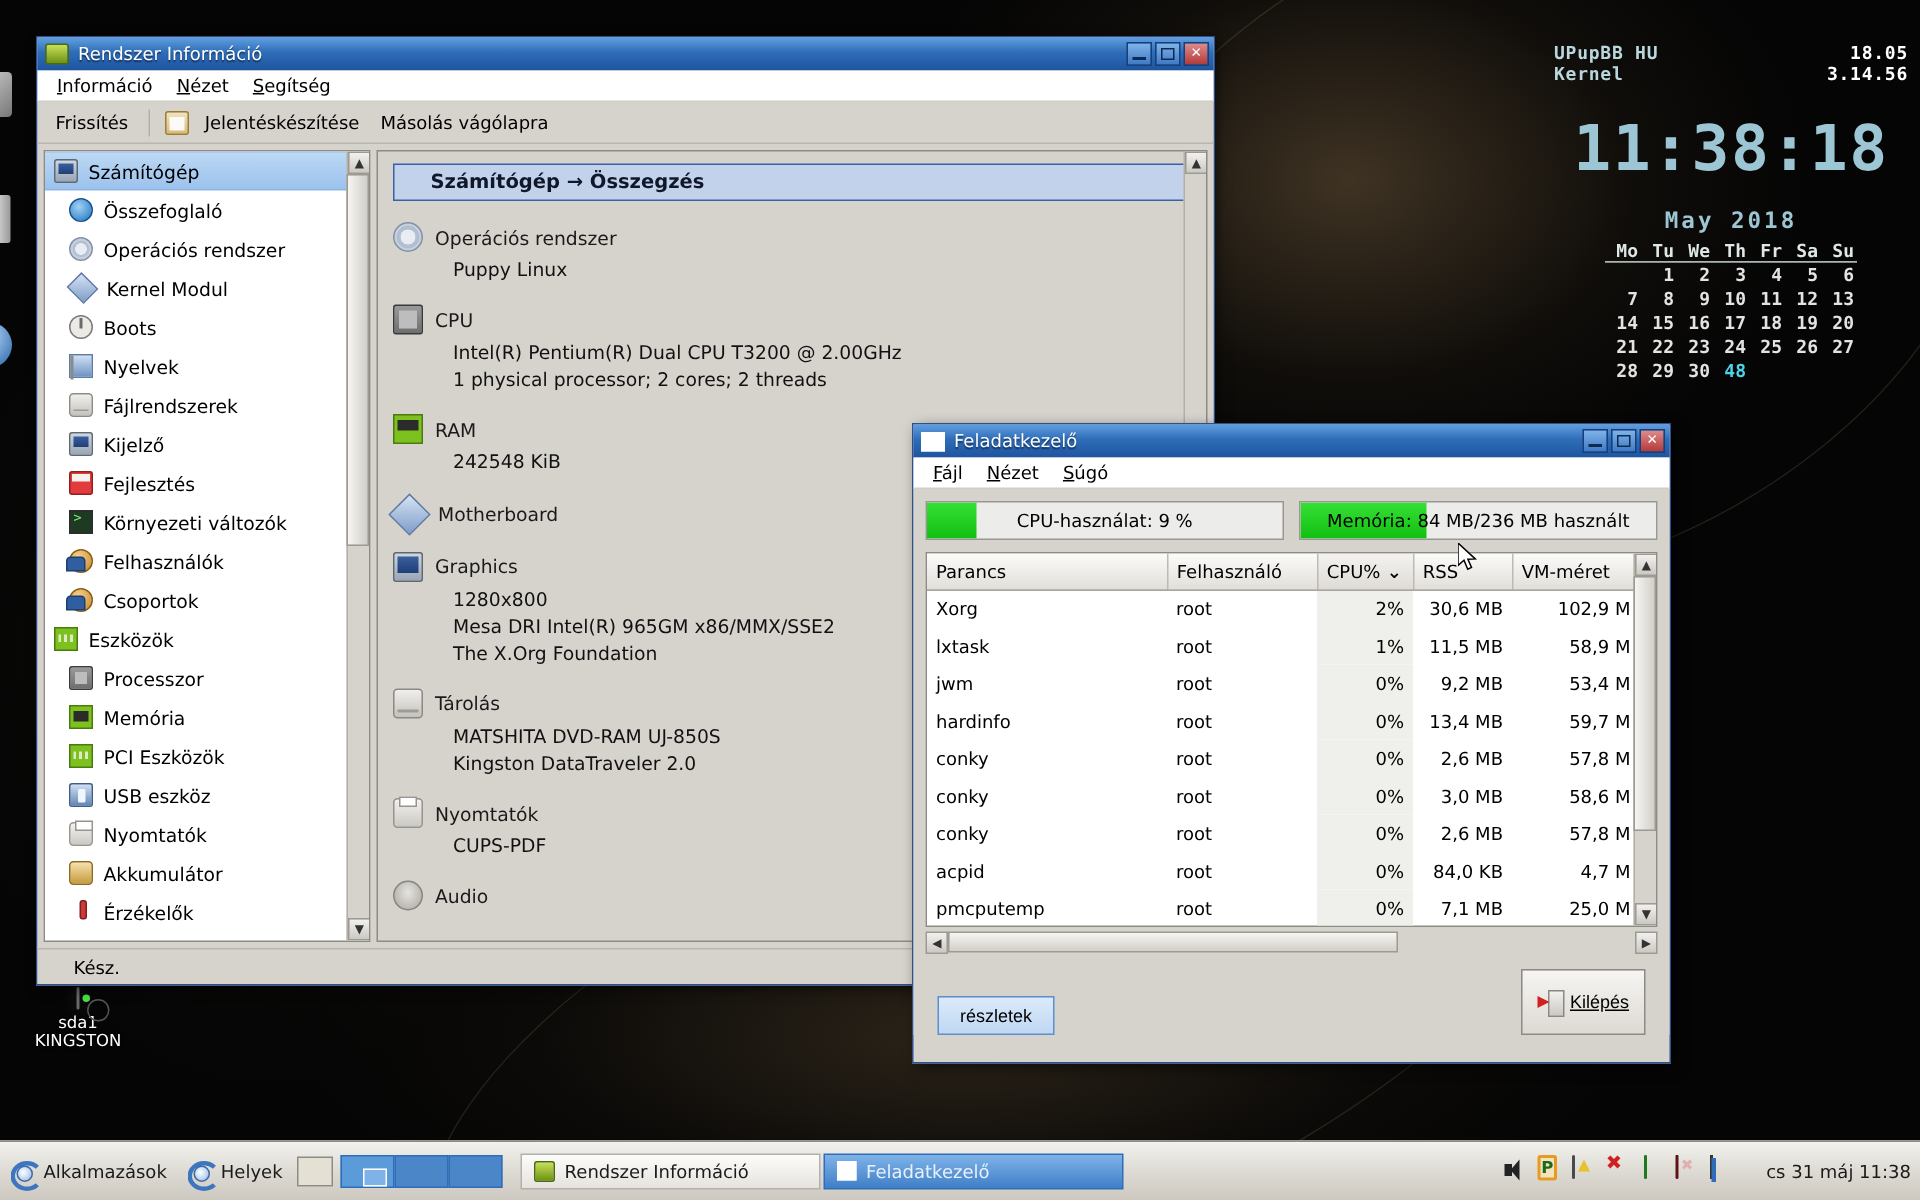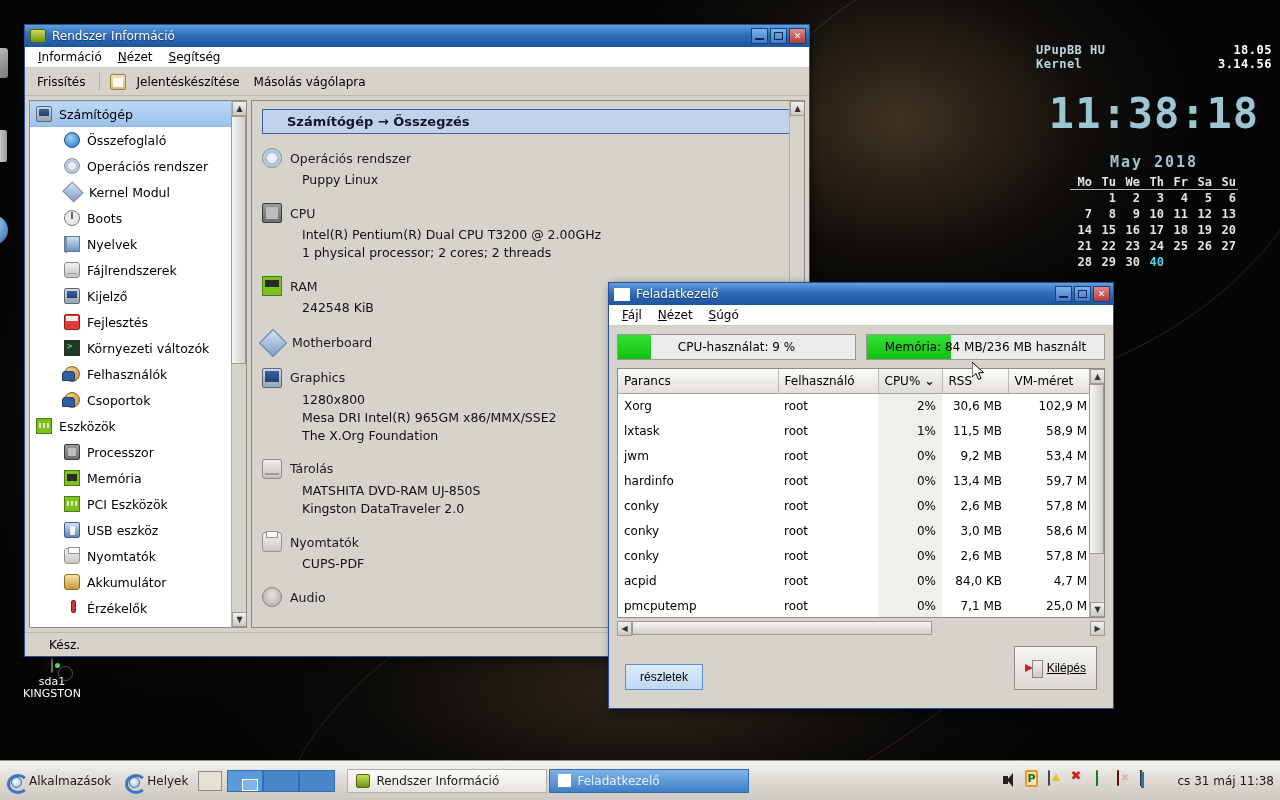--- a/index.html
+++ b/index.html
@@ -51,21 +51,20 @@
   .usb-body:before{
     content:""; position:absolute; left:3px; bottom:4px; width:5px; height:5px;
     background:#48e048; border-radius:50%;
   }
 
   
   #conky {
     position:absolute; right:8px; top:28px; width:236px;
     font-family:"DejaVu Sans Mono","Liberation Mono",monospace;
     color:#cfd6d6;
-    margin-top:15px;
   }
   #conky .row { display:flex; justify-content:space-between; font-size:12px;
     font-weight:bold; color:#b9d7dd; letter-spacing:0.5px; }
   #conky .row .val { color:#ffffff; }
   #conky .clock {
     margin-top:22px; text-align:center; font-size:42px; font-weight:bold;
     color:#9dc6d4; letter-spacing:1px; line-height:1;
   }
   #conky .calhead { margin-top:18px; text-align:center; font-size:15px;
     font-weight:bold; color:#9dc6d4; letter-spacing:2px; }
@@ -120,21 +119,21 @@
   .sb-btn { width:15px; height:15px; background:linear-gradient(180deg,#f2f1ee,#ccc9c3);
     border:1px solid #9d9a94; display:flex; align-items:center; justify-content:center;
     font-size:8px; color:#333; }
   #hi-tree-thumb { position:absolute; right:0; top:15px; width:15px; height:248px;
     background:linear-gradient(90deg,#f6f5f3,#d2cfc9); border:1px solid #9d9a94; }
   .tree-row { display:flex; align-items:center; gap:7px; height:26px; padding-left:8px;
     font-size:12.5px; color:#000; white-space:nowrap; }
   .tree-row.root { padding-left:6px; }
   .tree-row.selected { background:linear-gradient(180deg,#bcd8f5,#9cc2ec);
     border-top:1px solid #a9cdf0; border-bottom:1px solid #8fb6e4; }
-  .tree-row.child { padding-left:34px; }
+  .tree-row.child { padding-left:16px; }
 
   #hi-content { flex:1; background:#d6d3cd; border:1px solid #8e8b85; position:relative;
     overflow:hidden; }
   #hi-content-inner { padding:8px 10px; }
   #hi-heading { border:1px solid #3d5fa8; background:#c2d2ea; color:#0f172a;
     font-weight:bold; font-size:13px; padding:4px 24px; }
   .grp { margin-top:14px; }
   .grp .g-title { display:flex; align-items:center; gap:8px; font-size:12.5px; color:#1a1a1a; }
   .grp .g-vals { margin:3px 0 0 40px; font-size:12.5px; color:#111; line-height:1.45; }
   #hi-content-scroll { position:absolute; right:0; top:0; width:15px; height:100%;
@@ -385,21 +384,21 @@
             <td>23</td>
             <td>24</td>
             <td>25</td>
             <td>26</td>
             <td>27</td>
           </tr>
           <tr>
             <td>28</td>
             <td>29</td>
             <td>30</td>
-            <td class="today">40</td>
+            <td class="today">48</td>
             <td></td>
             <td></td>
             <td></td>
           </tr>
         </tbody>
     </table>
   </div>
 </div>
 
 <div class="win" id="win-hardinfo">

